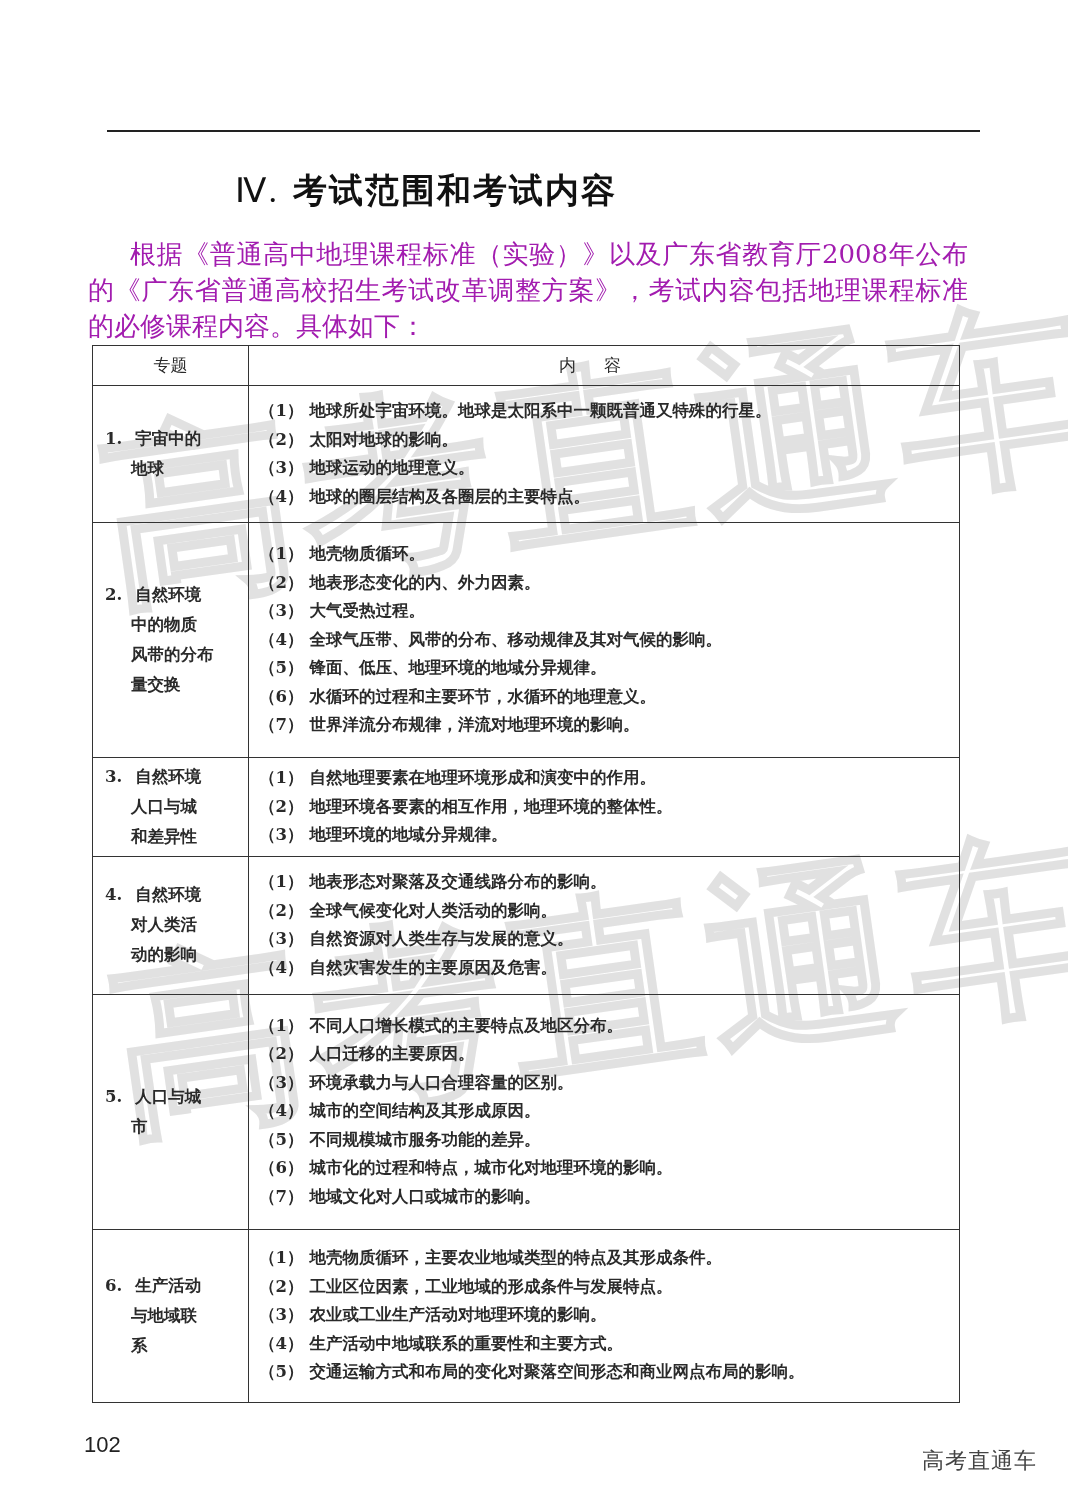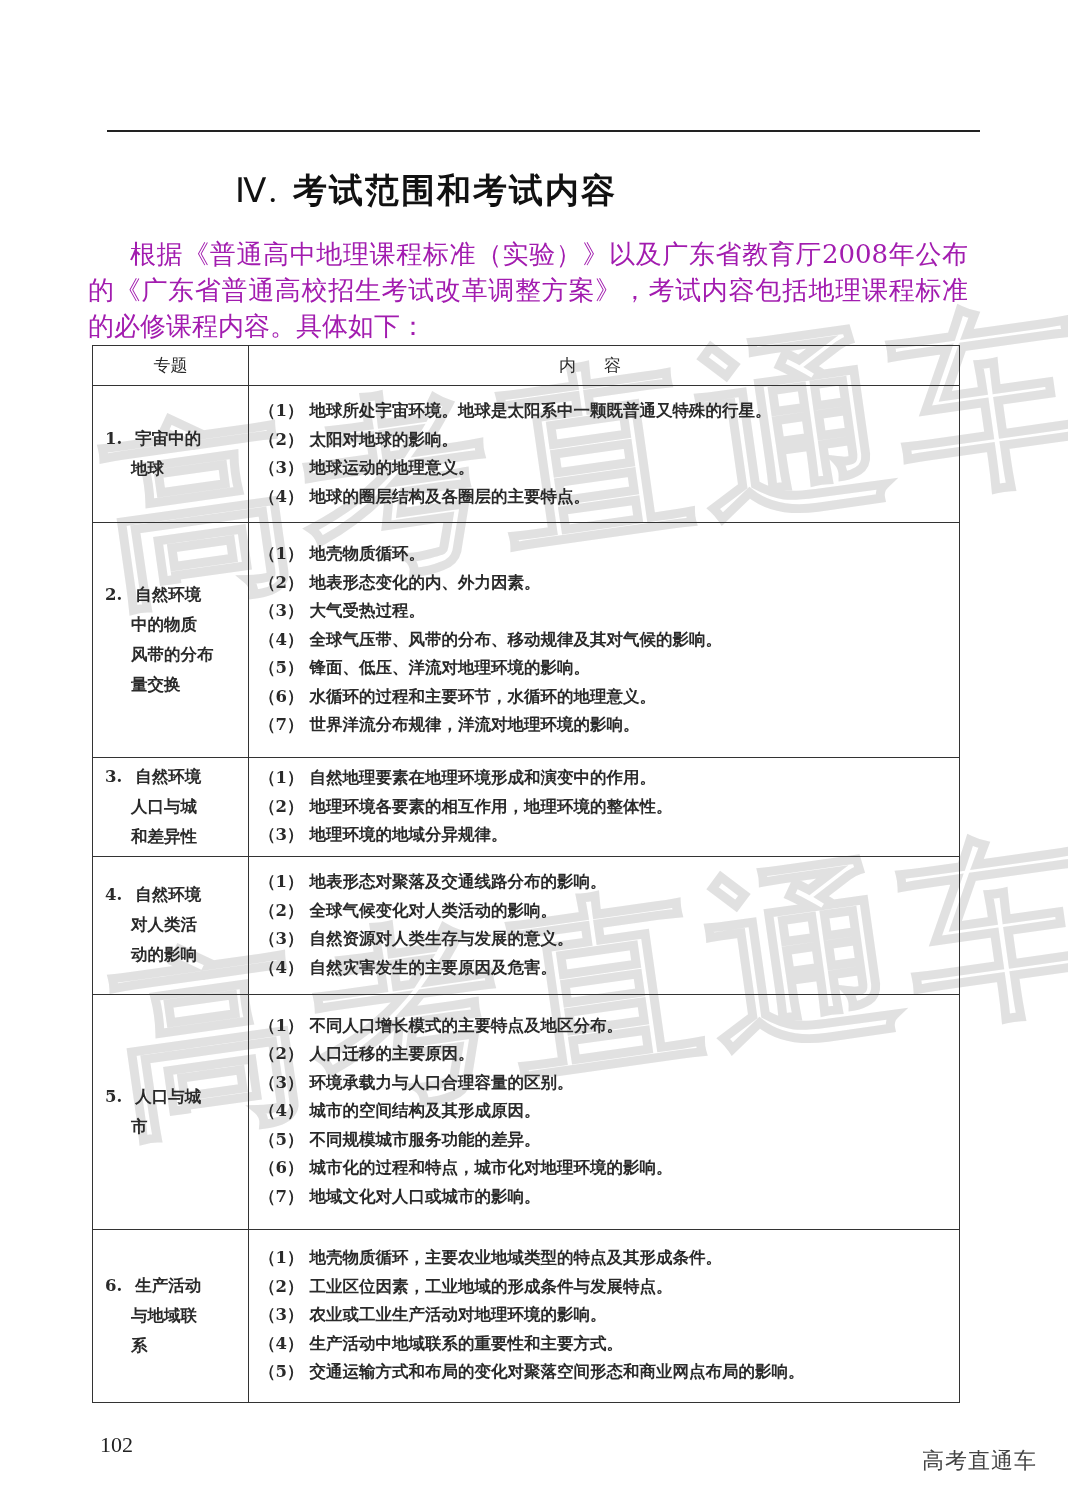--- a/index.html
+++ b/index.html
@@ -26,21 +26,21 @@
   table.spec th { height: 37px; font-weight: normal; font-size: 17px; }
   th.col-topic { width: 153px; }
   th.col-content { letter-spacing: 28px; }
   td.topic { padding: 0 6px 0 12px; line-height: 30px; margin-left: 11px; }
   td.topic .tnum { display: inline-block; width: 22px; }
   td.topic .tline { display: block; padding-left: 26px; }
   td.topic .tline.first { padding-left: 0; }
   td.content { padding: 6px 0 6px 10px; }
   td.content .item { display: block; line-height: 28.5px; }
   td.content .idx { margin-right: 6px; }
-  .page-num { position: absolute; left: 100px; top: 1432px; font-size: 22px; font-family: Liberation Serif, serif; color: #222; }
+  .page-num { position: absolute; left: 84px; top: 1432px; font-size: 22px; font-family: Liberation Sans, sans-serif; color: #222; }
   .brand { position: absolute; left: 922px; top: 1446px; font-size: 22px; font-family: "DejaVu Sans", sans-serif; color: #444; letter-spacing: 1px; }
   .watermark {
     position: absolute; font-family: "DejaVu Sans", sans-serif; font-weight: bold;
     color: transparent; -webkit-text-stroke: 3px rgba(170,170,170,0.35);
     transform: rotate(-8deg); white-space: nowrap; pointer-events: none; letter-spacing: 10px;
   }
   .wm1 { left: 100px; top: 330px; font-size: 190px; }
   .wm2 { left: 110px; top: 860px; font-size: 190px; }
 </style>
 </head>
@@ -82,21 +82,21 @@
           <span class="tline first"><span class="tnum">2.</span> <span>自然环境</span></span>
           <span class="tline"><span>中的物质</span></span>
           <span class="tline"><span>风带的分布</span></span>
           <span class="tline"><span>量交换</span></span>
         </td>
         <td class="content">
           <span class="item"><span class="idx">（1）</span><span>地壳物质循环。</span></span>
           <span class="item"><span class="idx">（2）</span><span>地表形态变化的内、外力因素。</span></span>
           <span class="item"><span class="idx">（3）</span><span>大气受热过程。</span></span>
           <span class="item"><span class="idx">（4）</span><span>全球气压带、风带的分布、移动规律及其对气候的影响。</span></span>
-          <span class="item"><span class="idx">（5）</span><span>锋面、低压、洋流对地理环境的影响。</span></span>
+          <span class="item"><span class="idx">（5）</span><span>锋面、低压、地理环境的地域分异规律。</span></span>
           <span class="item"><span class="idx">（6）</span><span>水循环的过程和主要环节，水循环的地理意义。</span></span>
           <span class="item"><span class="idx">（7）</span><span>世界洋流分布规律，洋流对地理环境的影响。</span></span>
         </td>
       </tr>
       <tr style="height: 97px;">
         <td class="topic">
           <span class="tline first"><span class="tnum">3.</span> <span>自然环境</span></span>
           <span class="tline"><span>人口与城</span></span>
           <span class="tline"><span>和差异性</span></span>
         </td>

